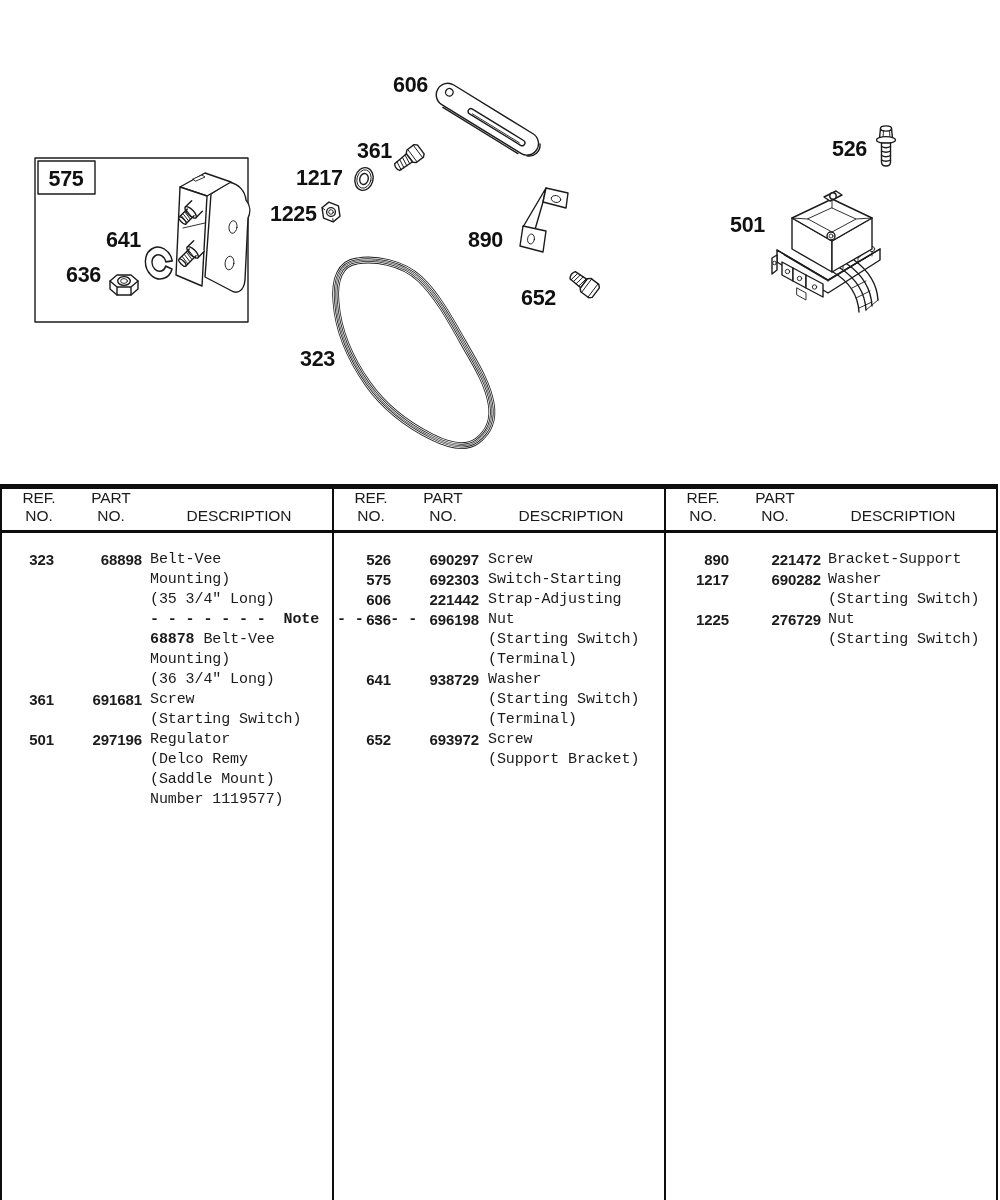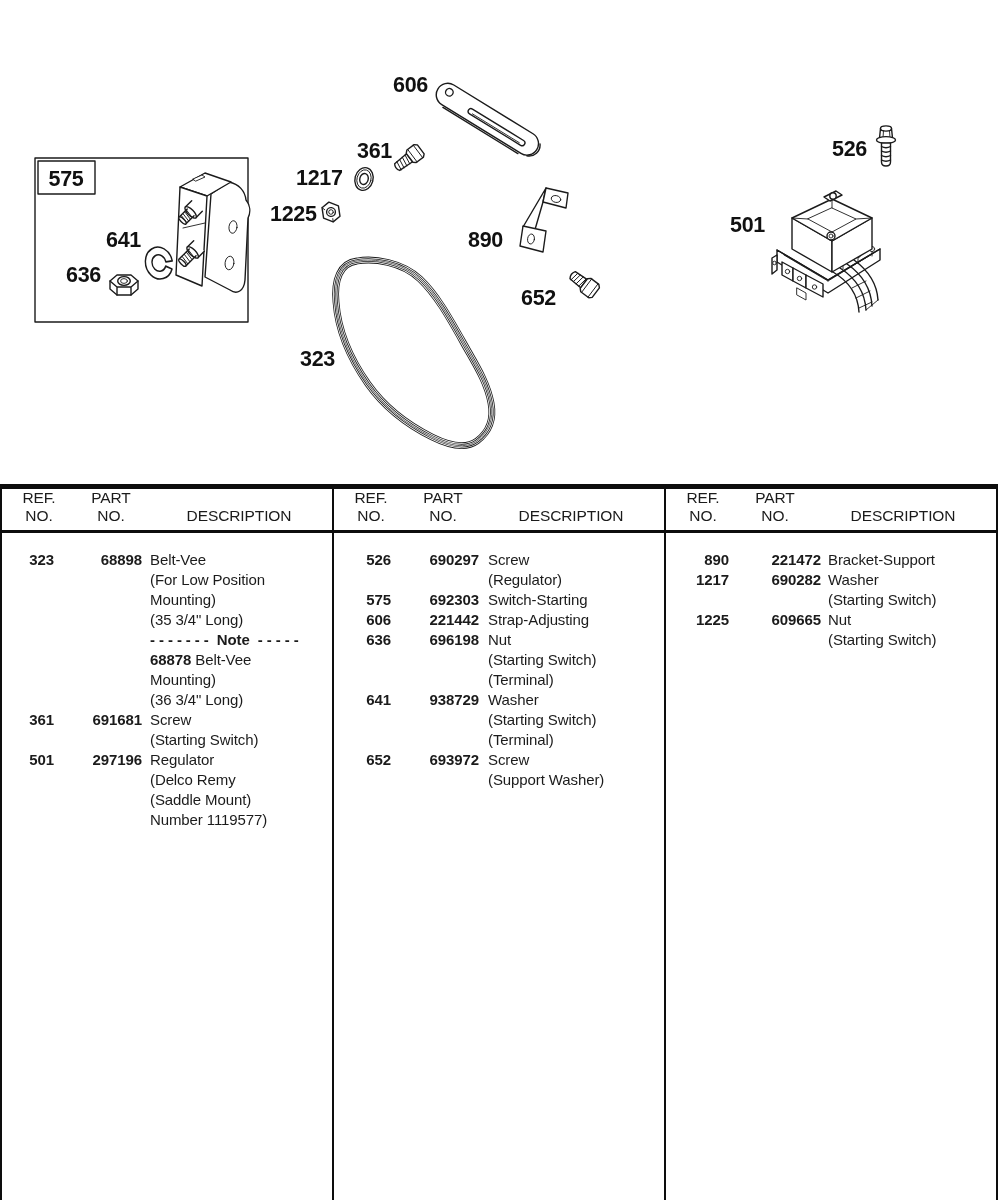--- a/index.html
+++ b/index.html
@@ -23,21 +23,21 @@
   .tb-top{top:0;left:0;width:998px;height:5px;}
   .tb-underline{top:46px;left:0;width:998px;height:3px;}
   .tb-v{top:0;width:2px;height:716px;}
   .t-col{position:absolute;top:0;width:330px;height:716px;}
   .t-head{display:grid;grid-template-columns:74px 70px 1fr;align-items:end;
           padding-top:5px;height:41px;box-sizing:border-box;font-size:15.5px;}
   .hc{text-align:center;line-height:18px;}
   .t-body{position:absolute;top:66px;left:0;right:0;}
   .t-row{display:grid;grid-template-columns:var(--w1) var(--w2) 1fr;line-height:20px;}
   .c-ref,.c-part{text-align:right;font-weight:bold;white-space:pre;}
-  .c-desc{padding-left:var(--dpad);white-space:pre;}
+  .c-desc{padding-left:var(--dpad);white-space:pre;font-family:Liberation Mono, monospace;}
   .c-desc.bold{font-weight:bold;}
   .c-desc b{font-weight:bold;}
 </style>
 </head>
 <body>
 
 <div class="page">
 
   <div class="diagram">
     <svg width="1000" height="470" viewBox="0 0 1000 470" xmlns="http://www.w3.org/2000/svg">
@@ -226,25 +226,20 @@
       </div>
       <div class="t-body">
           <div class="t-row">
             <span class="c-ref">323</span>
             <span class="c-part">68898</span>
             <span class="c-desc">Belt-Vee</span>
           </div>
           <div class="t-row">
             <span class="c-ref"></span>
             <span class="c-part"></span>
-            <span class="c-desc">(For Low Position</span>
-          </div>
-          <div class="t-row">
-            <span class="c-ref"></span>
-            <span class="c-part"></span>
             <span class="c-desc">Mounting)</span>
           </div>
           <div class="t-row">
             <span class="c-ref"></span>
             <span class="c-part"></span>
             <span class="c-desc">(35 3/4" Long)</span>
           </div>
           <div class="t-row">
             <span class="c-ref"></span>
             <span class="c-part"></span>
@@ -312,25 +307,20 @@
           <div>DESCRIPTION</div>
         </div>
       </div>
       <div class="t-body">
           <div class="t-row">
             <span class="c-ref">526</span>
             <span class="c-part">690297</span>
             <span class="c-desc">Screw</span>
           </div>
           <div class="t-row">
-            <span class="c-ref"></span>
-            <span class="c-part"></span>
-            <span class="c-desc">(Regulator)</span>
-          </div>
-          <div class="t-row">
             <span class="c-ref">575</span>
             <span class="c-part">692303</span>
             <span class="c-desc">Switch-Starting</span>
           </div>
           <div class="t-row">
             <span class="c-ref">606</span>
             <span class="c-part">221442</span>
             <span class="c-desc">Strap-Adjusting</span>
           </div>
           <div class="t-row">
@@ -364,21 +354,21 @@
             <span class="c-desc">(Terminal)</span>
           </div>
           <div class="t-row">
             <span class="c-ref">652</span>
             <span class="c-part">693972</span>
             <span class="c-desc">Screw</span>
           </div>
           <div class="t-row">
             <span class="c-ref"></span>
             <span class="c-part"></span>
-            <span class="c-desc">(Support Washer)</span>
+            <span class="c-desc">(Support Bracket)</span>
           </div>
         </div>
     </div>
 
     <div class="t-col" style="left:666px;--w1:63px;--w2:92px;--dpad:7px">
       <div class="t-head">
         <div class="hc">
           <div>REF.</div>
             <div>NO.</div>
         </div>
@@ -401,21 +391,21 @@
             <span class="c-part">690282</span>
             <span class="c-desc">Washer</span>
           </div>
           <div class="t-row">
             <span class="c-ref"></span>
             <span class="c-part"></span>
             <span class="c-desc">(Starting Switch)</span>
           </div>
           <div class="t-row">
             <span class="c-ref">1225</span>
-            <span class="c-part">609665</span>
+            <span class="c-part">276729</span>
             <span class="c-desc">Nut</span>
           </div>
           <div class="t-row">
             <span class="c-ref"></span>
             <span class="c-part"></span>
             <span class="c-desc">(Starting Switch)</span>
           </div>
         </div>
     </div>
   </div>

